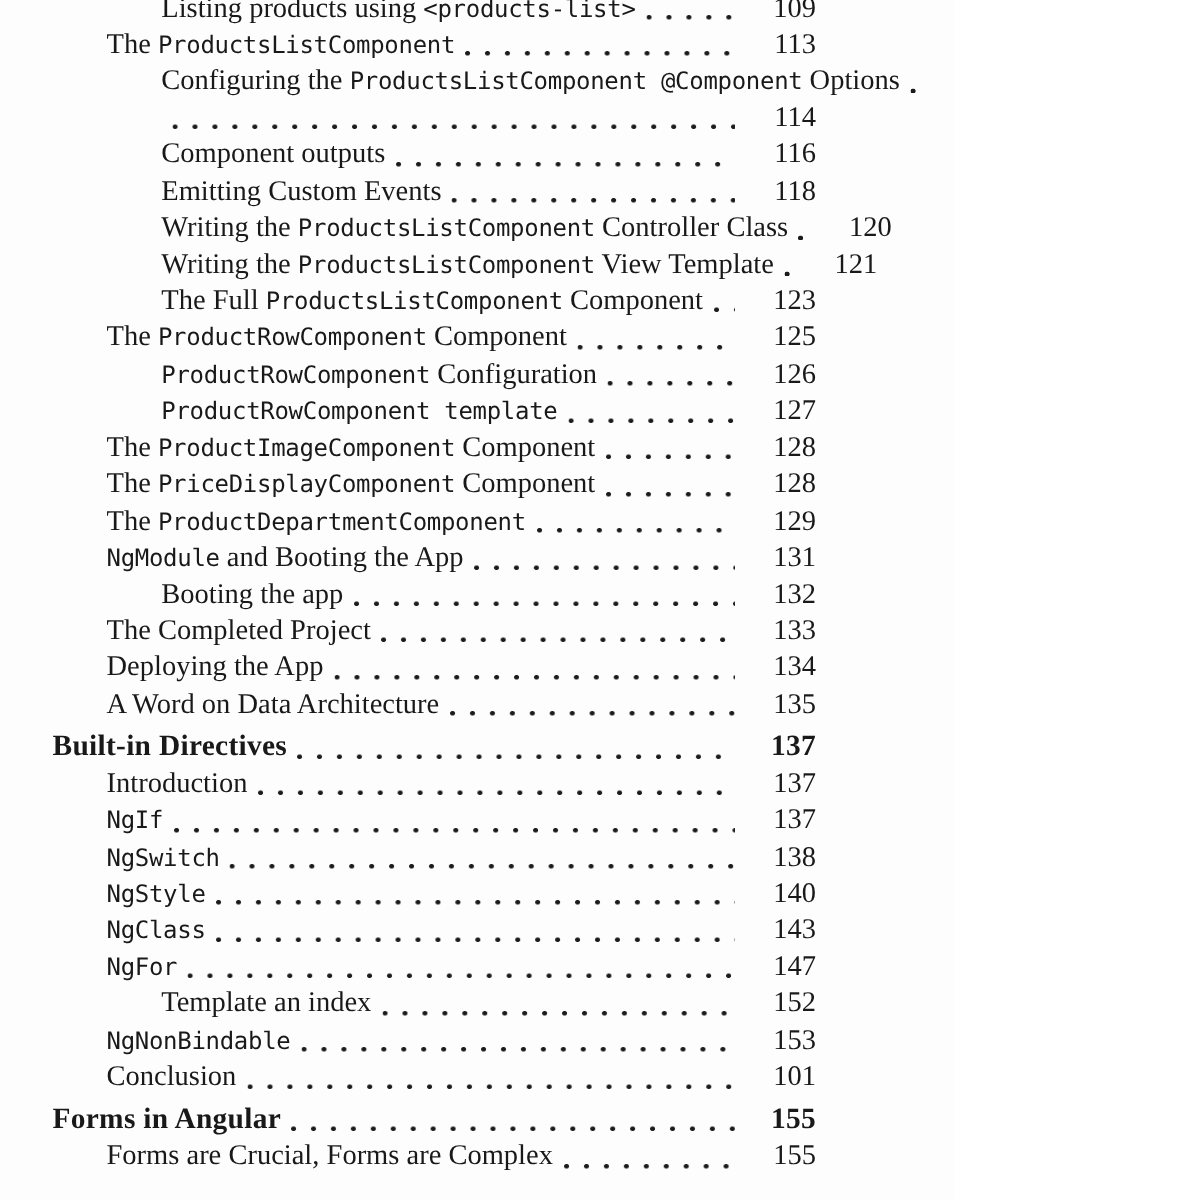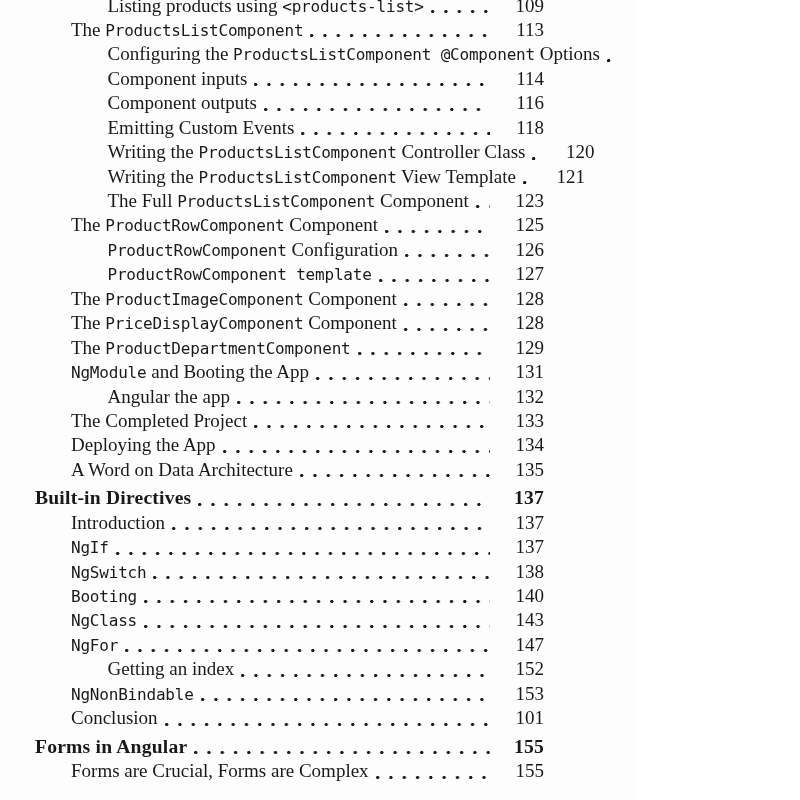--- a/index.html
+++ b/index.html
@@ -76,21 +76,20 @@
         <span class="title"><span>The </span><span class="mono">ProductsListComponent</span></span>
         <span class="leader"></span>
         <span class="page-num">113</span>
       </div>
       <div class="row lvl2">
         <span class="title"><span>Configuring the </span><span class="mono">ProductsListComponent @Component</span><span> Options</span></span>
         <span class="leader"></span>
         <span class="page-num">113</span>
       </div>
       <div class="row lvl2">
-        <span class="title"><span>Component inputs</span></span>
         <span class="leader"></span>
         <span class="page-num">114</span>
       </div>
       <div class="row lvl2">
         <span class="title"><span>Component outputs</span></span>
         <span class="leader"></span>
         <span class="page-num">116</span>
       </div>
       <div class="row lvl2">
         <span class="title"><span>Emitting Custom Events</span></span>
@@ -141,21 +140,21 @@
         <span class="title"><span>The </span><span class="mono">ProductDepartmentComponent</span></span>
         <span class="leader"></span>
         <span class="page-num">129</span>
       </div>
       <div class="row lvl1">
         <span class="title"><span class="mono">NgModule</span><span> and Booting the App</span></span>
         <span class="leader"></span>
         <span class="page-num">131</span>
       </div>
       <div class="row lvl2">
-        <span class="title"><span>Angular the app</span></span>
+        <span class="title"><span>Booting the app</span></span>
         <span class="leader"></span>
         <span class="page-num">132</span>
       </div>
       <div class="row lvl1">
         <span class="title"><span>The Completed Project</span></span>
         <span class="leader"></span>
         <span class="page-num">133</span>
       </div>
       <div class="row lvl1">
         <span class="title"><span>Deploying the App</span></span>
@@ -181,36 +180,36 @@
         <span class="title"><span class="mono">NgIf</span></span>
         <span class="leader"></span>
         <span class="page-num">137</span>
       </div>
       <div class="row lvl1">
         <span class="title"><span class="mono">NgSwitch</span></span>
         <span class="leader"></span>
         <span class="page-num">138</span>
       </div>
       <div class="row lvl1">
-        <span class="title"><span class="mono">Booting</span></span>
+        <span class="title"><span class="mono">NgStyle</span></span>
         <span class="leader"></span>
         <span class="page-num">140</span>
       </div>
       <div class="row lvl1">
         <span class="title"><span class="mono">NgClass</span></span>
         <span class="leader"></span>
         <span class="page-num">143</span>
       </div>
       <div class="row lvl1">
         <span class="title"><span class="mono">NgFor</span></span>
         <span class="leader"></span>
         <span class="page-num">147</span>
       </div>
       <div class="row lvl2">
-        <span class="title"><span>Getting an index</span></span>
+        <span class="title"><span>Template an index</span></span>
         <span class="leader"></span>
         <span class="page-num">152</span>
       </div>
       <div class="row lvl1">
         <span class="title"><span class="mono">NgNonBindable</span></span>
         <span class="leader"></span>
         <span class="page-num">153</span>
       </div>
       <div class="row lvl1">
         <span class="title"><span>Conclusion</span></span>

